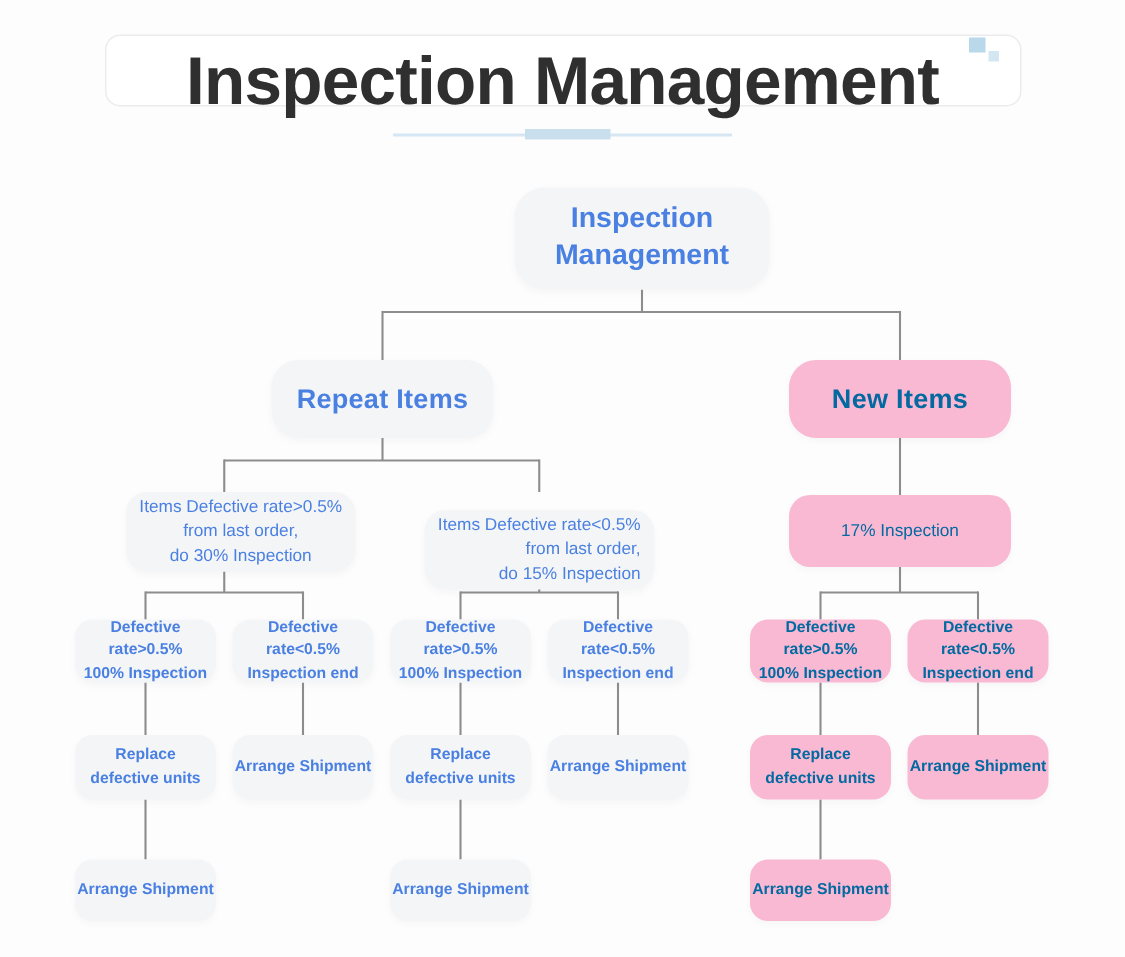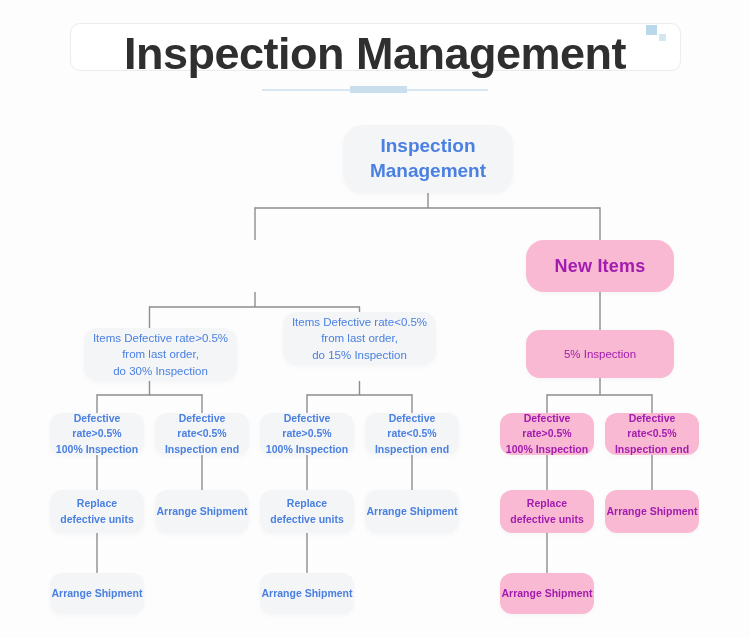--- a/index.html
+++ b/index.html
@@ -55,21 +55,21 @@
   
   .node {
     position: absolute;
     display: flex; align-items: center; justify-content: center;
     text-align: center;
     white-space: pre-line;
     box-sizing: border-box;
     box-shadow: 0 2px 4px rgba(120,120,140,0.05);
   }
   .gray { background: #f4f5f7; color: #4a80e1; }
-  .pink { background: #f9b9d3; color: #a21caf; }
+  .pink { background: #f9b9d3; color: #0369a1; }
   .lvl-root { border-radius: 20px; font-size: 19px; font-weight: 700; line-height: 1.3; }
   .lvl-branch { border-radius: 18px; font-size: 18px; font-weight: 700; letter-spacing: 0.2px; }
   .lvl-cond { border-radius: 14px; font-size: 11.5px; line-height: 1.4; }
   .lvl-small { border-radius: 12px; font-size: 10.5px; line-height: 1.45; font-weight: bold; }
 </style>
 </head>
 <body>
 
 <div class="canvas">
 
@@ -116,29 +116,30 @@
     <line x1="547" y1="455" x2="547" y2="490"></line>
     <line x1="652" y1="455" x2="652" y2="490"></line>
 
     <line x1="97" y1="533" x2="97" y2="573"></line>
     <line x1="307" y1="533" x2="307" y2="573"></line>
     <line x1="547" y1="533" x2="547" y2="573"></line>
   </svg>
 
   <div class="node gray lvl-root" style="left:343px; top:125px; width:170px; height:68px;">Inspection Management</div>
 
+  <div class="node gray lvl-branch" style="left:181px; top:240px; width:148px; height:52px;">Repeat Items</div>
   <div class="node pink lvl-branch" style="left:526px; top:240px; width:148px; height:52px;">New Items</div>
 
   <div class="node gray lvl-cond" style="left:84px; top:328px; width:153px; height:53px;">Items Defective rate&gt;0.5%
 from last order,
 do 30% Inspection</div>
-  <div class="node gray lvl-cond" style="left:283px; top:312px; width:153px; height:53px;">Items Defective rate&lt;0.5%
+  <div class="node gray lvl-cond" style="left:283px; top:340px; width:153px; height:53px;text-align:right;">Items Defective rate&lt;0.5%
 from last order,
 do 15% Inspection</div>
-  <div class="node pink lvl-cond" style="left:526px; top:330px; width:148px; height:48px;">5% Inspection</div>
+  <div class="node pink lvl-cond" style="left:526px; top:330px; width:148px; height:48px;">17% Inspection</div>
 
   <div class="node gray lvl-small" style="left:50px; top:413px; width:94px; height:42px;">Defective rate&gt;0.5%
 100% Inspection</div>
   <div class="node gray lvl-small" style="left:155px; top:413px; width:94px; height:42px;">Defective rate&lt;0.5%
 Inspection end</div>
   <div class="node gray lvl-small" style="left:260px; top:413px; width:94px; height:42px;">Defective rate&gt;0.5%
 100% Inspection</div>
   <div class="node gray lvl-small" style="left:365px; top:413px; width:94px; height:42px;">Defective rate&lt;0.5%
 Inspection end</div>
   <div class="node pink lvl-small" style="left:500px; top:413px; width:94px; height:42px;">Defective rate&gt;0.5%

